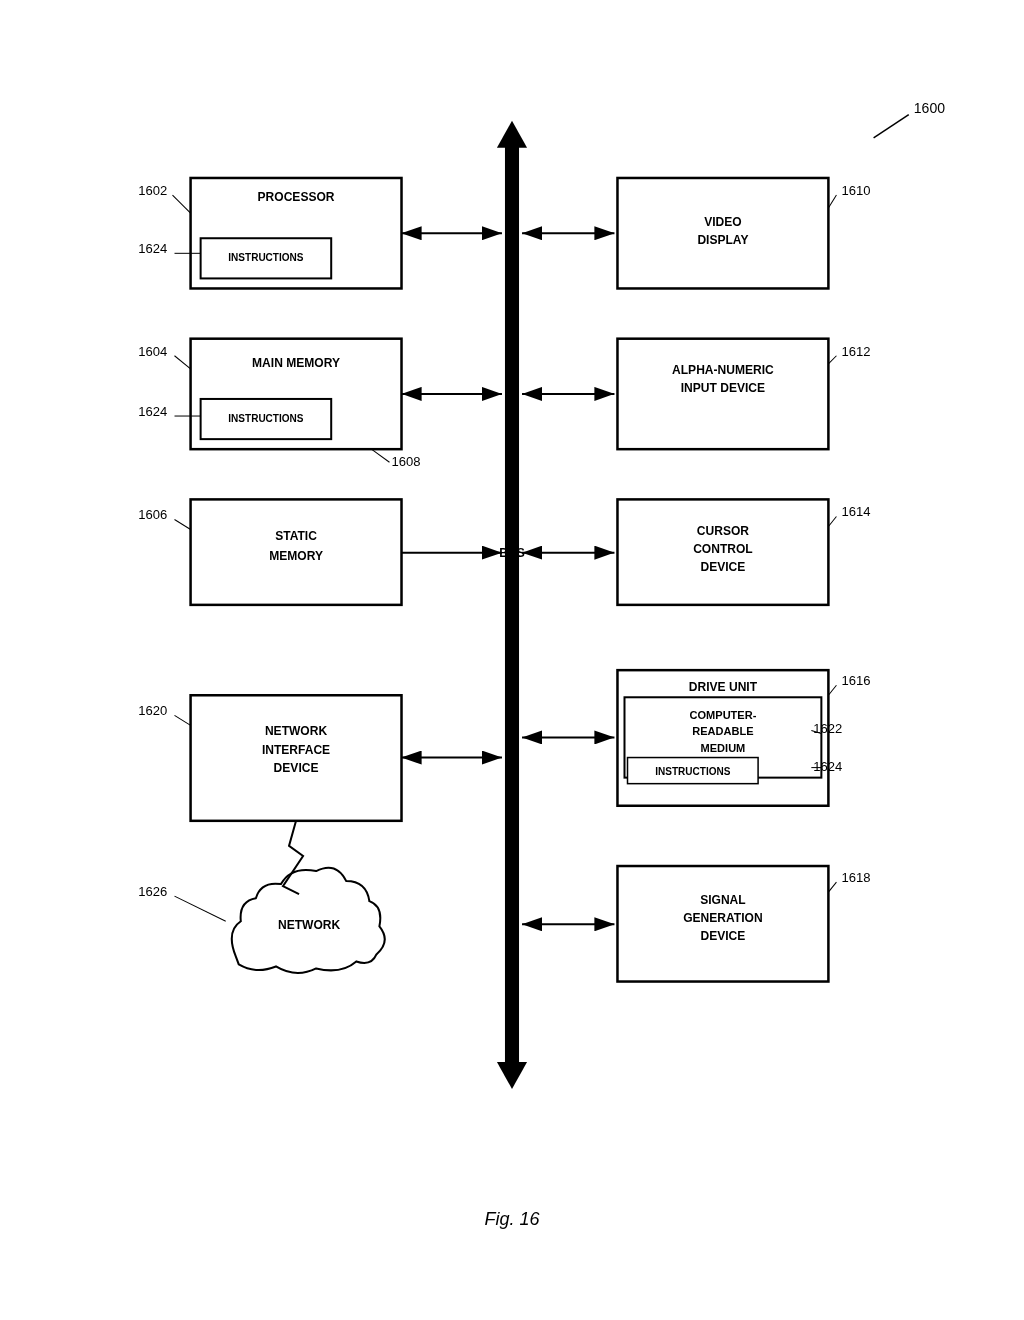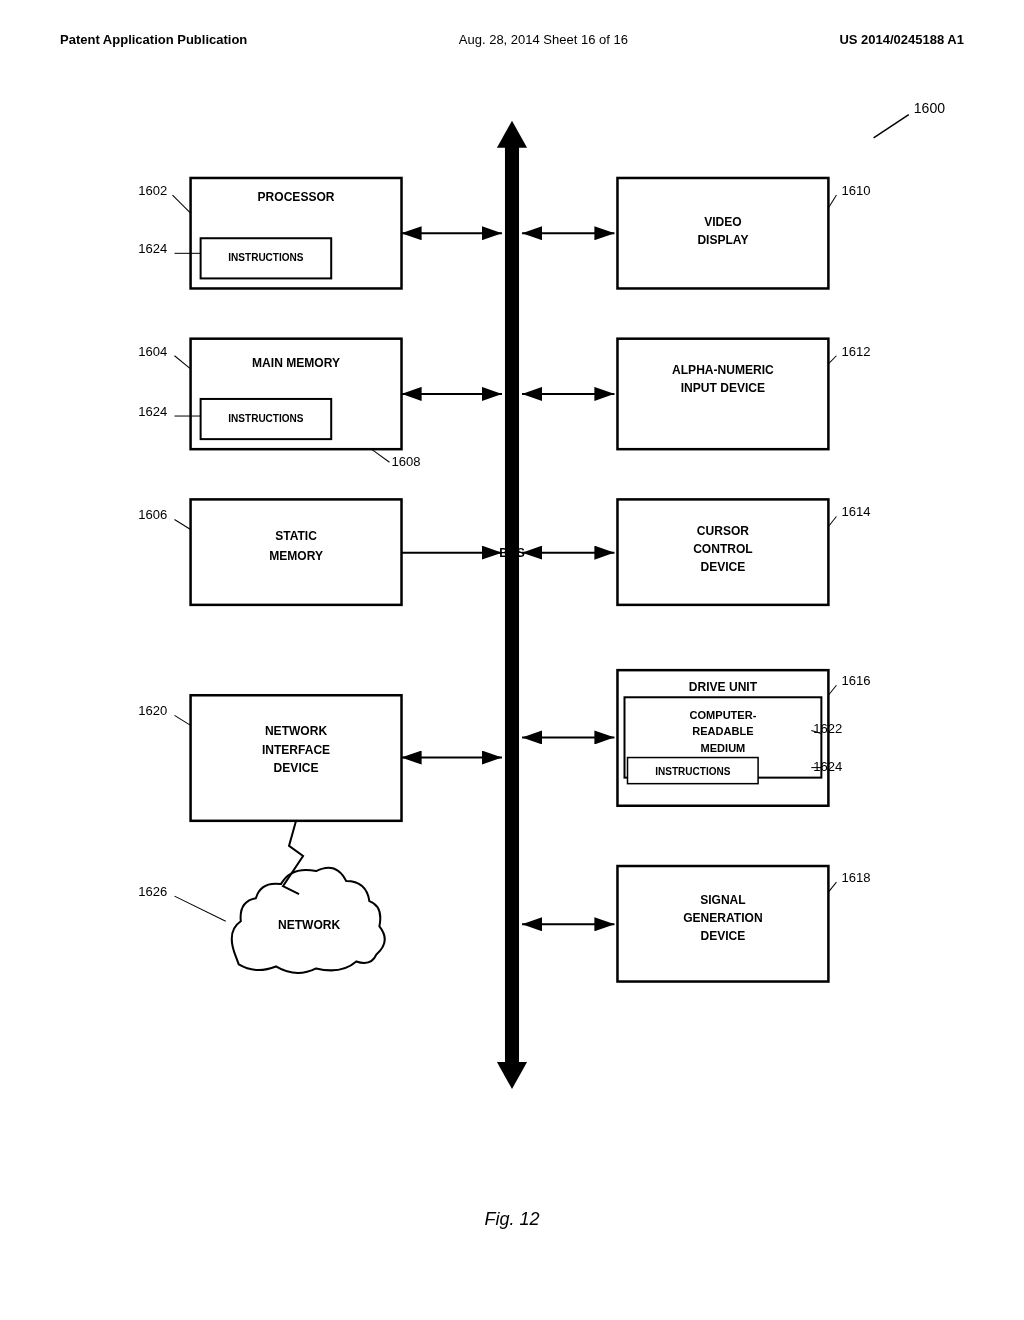--- a/index.html
+++ b/index.html
@@ -56,25 +56,20 @@
     .diagram svg {
       width: 100%;
       height: 100%;
     }
   </style>
 </head>
 <body>
 
 <div class="page">
 
-  <div class="header">
-    <span class="header-left">Patent Application Publication</span>
-    <span class="header-center">Aug. 28, 2014  Sheet 16 of 16</span>
-    <span class="header-right">US 2014/0245188 A1</span>
-  </div>
 
   <div class="diagram">
     <svg viewBox="0 0 900 1100" xmlns="http://www.w3.org/2000/svg">
 
       <text x="850" y="30" font-size="14" font-family="Arial">1600</text>
       <line x1="845" y1="32" x2="810" y2="55" stroke="black" stroke-width="1.5"></line>
 
       <defs>
         <marker id="arrowUp" markerWidth="10" markerHeight="10" refX="5" refY="10" orient="auto">
           <polygon points="0,10 5,0 10,10" fill="black"></polygon>
@@ -221,14 +216,14 @@
       <text x="660" y="854" font-size="12" font-family="Arial" font-weight="bold" text-anchor="middle">DEVICE</text>
 
       <text x="778" y="796" font-size="13" font-family="Arial">1618</text>
       <line x1="773" y1="796" x2="765" y2="806" stroke="black" stroke-width="1"></line>
 
       <line x1="460" y1="838" x2="552" y2="838" stroke="black" stroke-width="2" marker-start="url(#arrowLeft)" marker-end="url(#arrowRight)"></line>
 
     </svg>
   </div>
 
-  <div class="fig-caption">Fig. 12</div>
+  <div class="fig-caption">Fig. 16</div>
 </div>
 
 </body></html>

